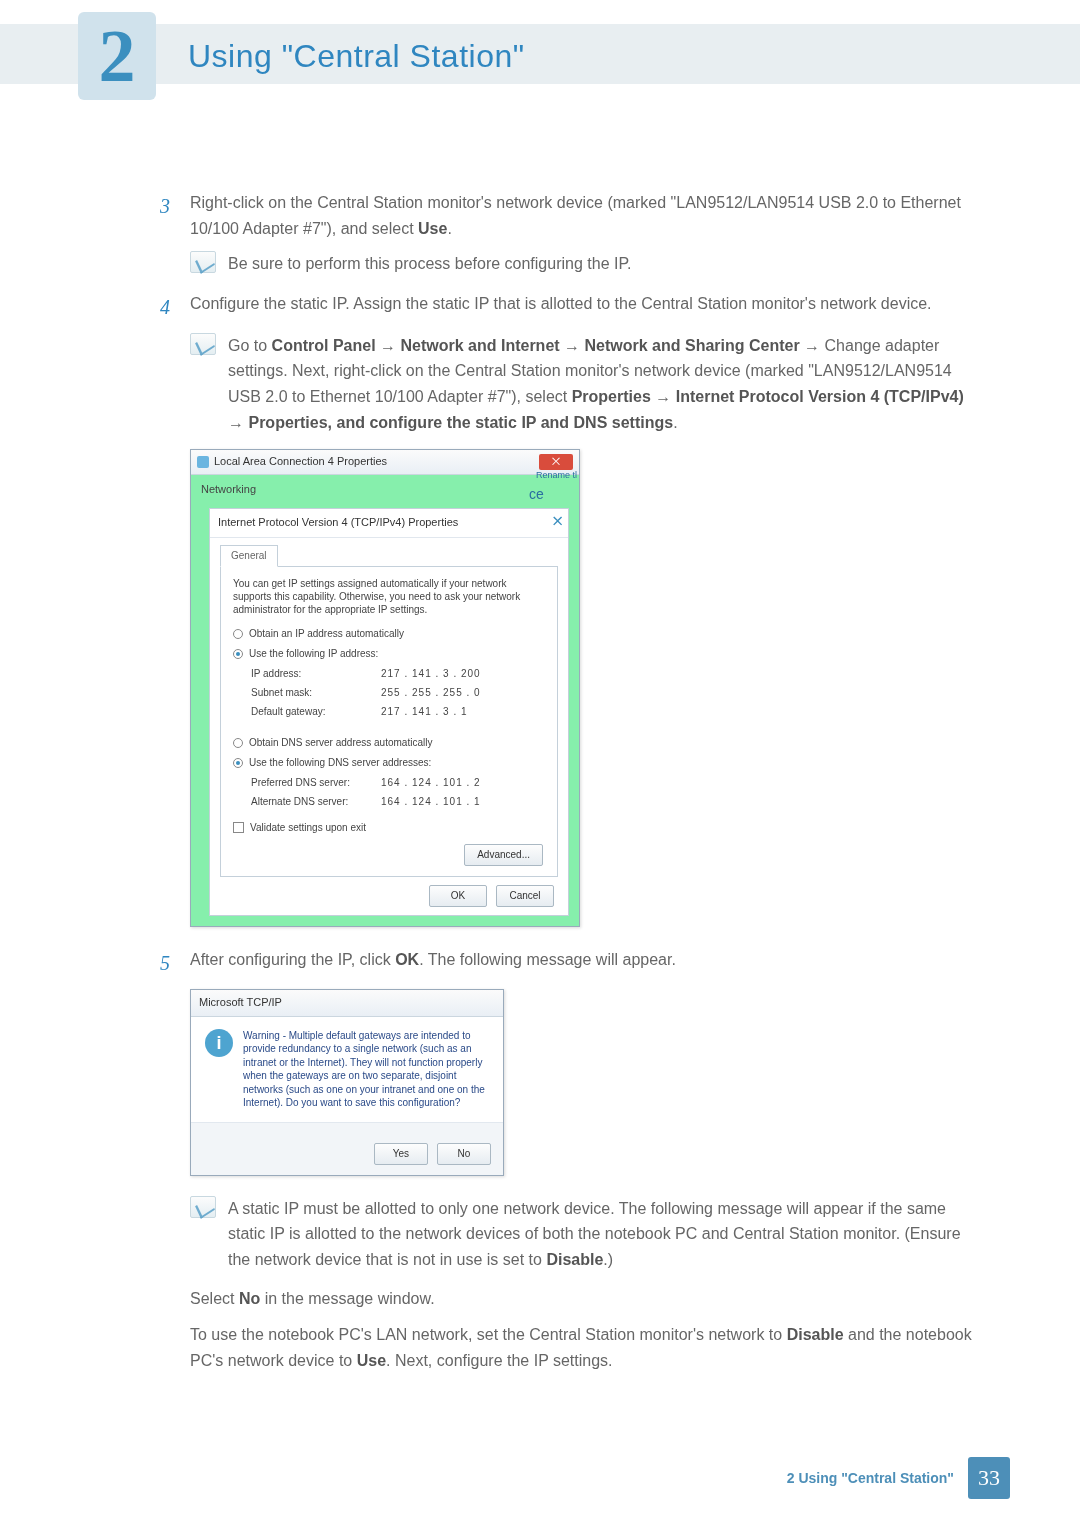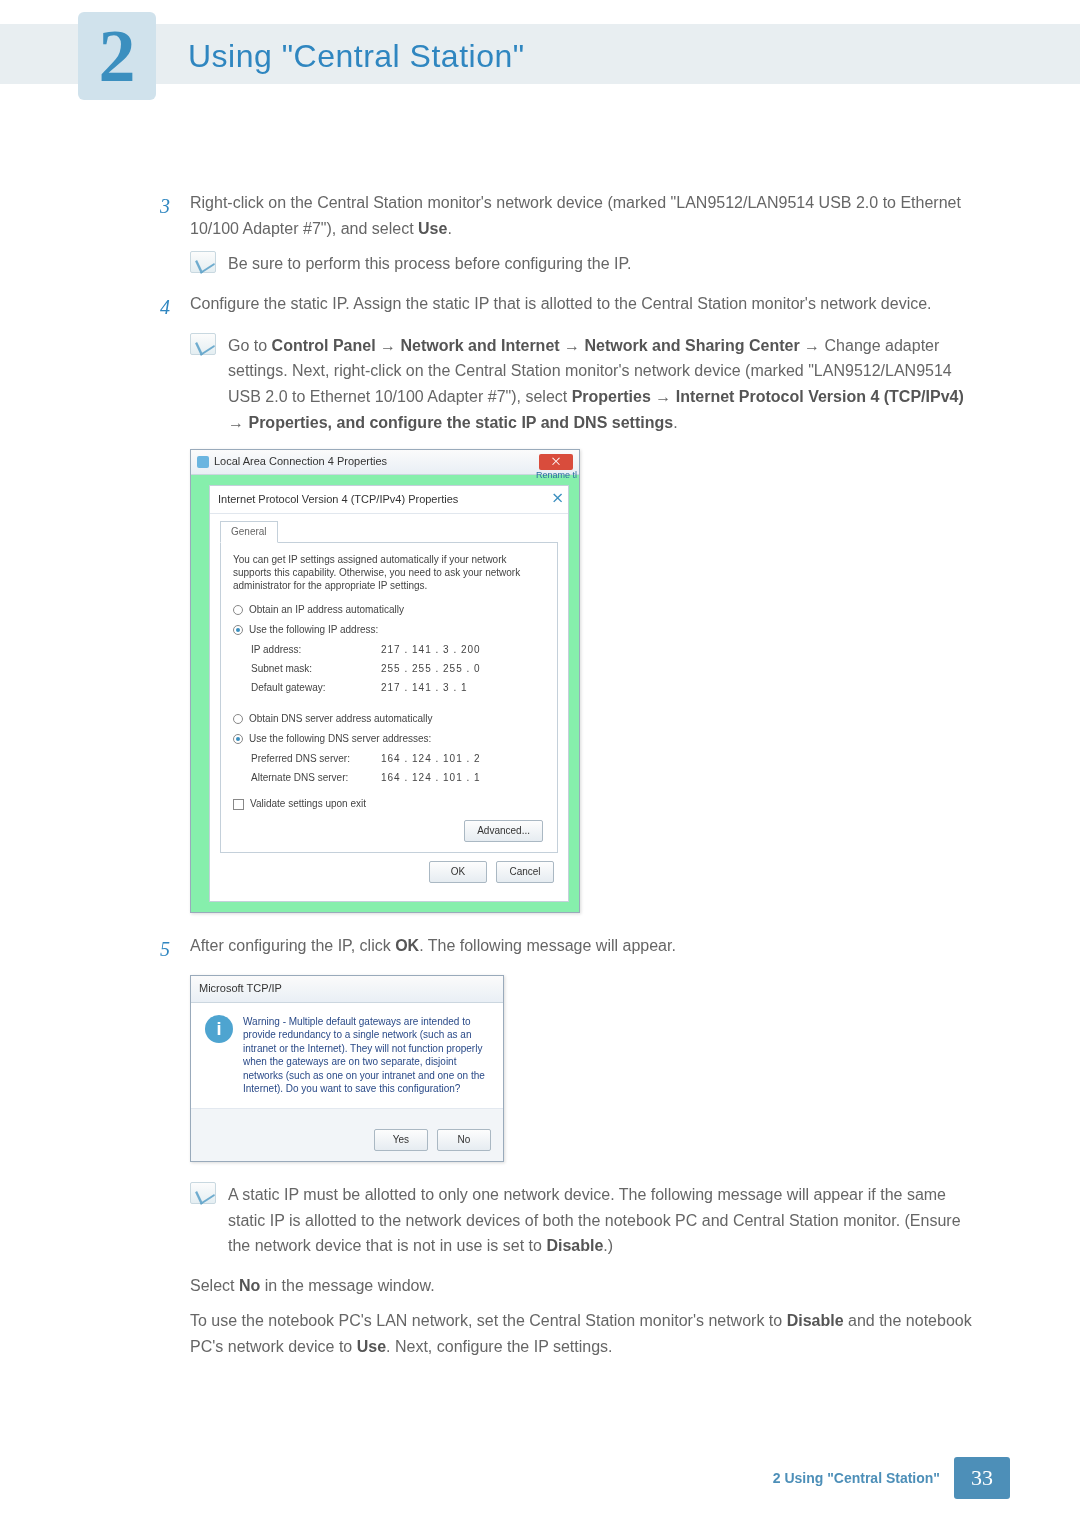--- a/index.html
+++ b/index.html
@@ -111,21 +111,20 @@
   }
   .d1-tabrow { padding:6px 10px 0; display:flex; gap:8px; font-size:11px; color:#444;}
   .d1-sidecol { position:absolute; right:-2px; top:0; width:52px; height:46px; }
   .d1-sidecol .rename { position:absolute; right:4px; top:18px; font-size:9px; color:#2a6fa0;}
   .d1-sidecol .ce { position:absolute; right:6px; top:33px; font-size:14px; color:#2a6fa0;}
   .d1-inner {
     margin: 10px 10px 10px 18px;
     border: 1px solid #c4d0da;
     background:#fff;
     position:relative;
-    padding-bottom:10px;
   }
   .d1-inner-title {
     padding: 5px 8px;
     font-size: 11px;
     color:#333;
     border-bottom:1px solid #e1e7ee;
   }
   .d1-inner-x { position:absolute; right:6px; top:4px; color:#3b8fbf; font-weight:bold; font-size:11px;}
   .d1-tab {
     margin:6px 10px 0;
@@ -185,21 +184,21 @@
   .bottom-note { margin-top:6px; }
 
   .footer {
     position:absolute;
     right:70px; bottom:28px;
     display:flex; align-items:center;
     gap:14px;
   }
   .footer-text { color:#4d8fb8; font-size:14px; font-weight:bold;}
   .page-badge {
-    background:#4d8fb8; color:#fff; width:56px; height:42px;
+    background:#4d8fb8; color:#fff; width:42px; height:42px;
     display:flex;align-items:center;justify-content:center;
     font-size:22px; border-radius:3px;
     font-family: Georgia, serif;
   }
 </style>
 </head>
 <body>
 
 <div class="top-band"></div>
 <div class="chapter-badge">
@@ -235,20 +234,23 @@
     <div class="dialog1">
       <div class="d1-titlebar">
         <div class="ticon"></div>
         <span>Local Area Connection 4 Properties</span>
         <div class="d1-close"><span>⨉</span></div>
       </div>
       <div class="d1-sidecol">
         <div class="rename">Rename tl</div>
         <div class="ce">ce Name</div>
       </div>
+      <div class="d1-tabrow">
+        <span>Networking</span>
+      </div>
       <div class="d1-inner">
         <div class="d1-inner-title">Internet Protocol Version 4 (TCP/IPv4) Properties</div>
         <div class="d1-inner-x">⨉</div>
         <div class="d1-tab">General</div>
         <div class="d1-body">
           <div class="d1-desc">You can get IP settings assigned automatically if your network supports this capability. Otherwise, you need to ask your network administrator for the appropriate IP settings.</div>
 
           <div class="radio-row">
             <div class="radio"></div>
             <span>Obtain an IP address automatically</span>

